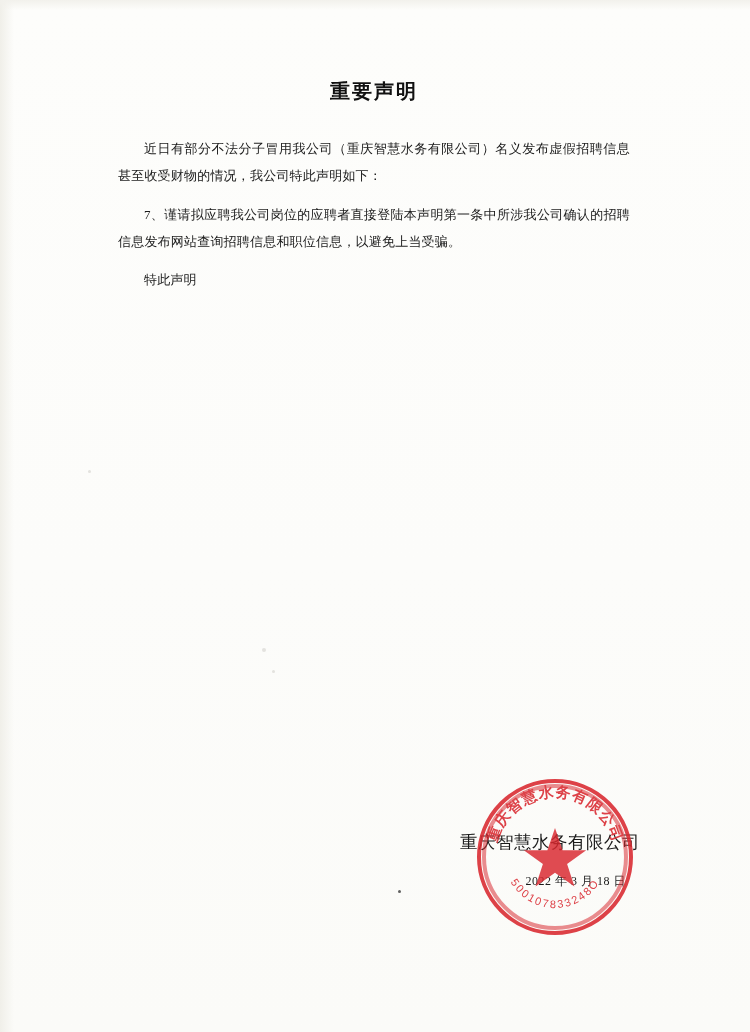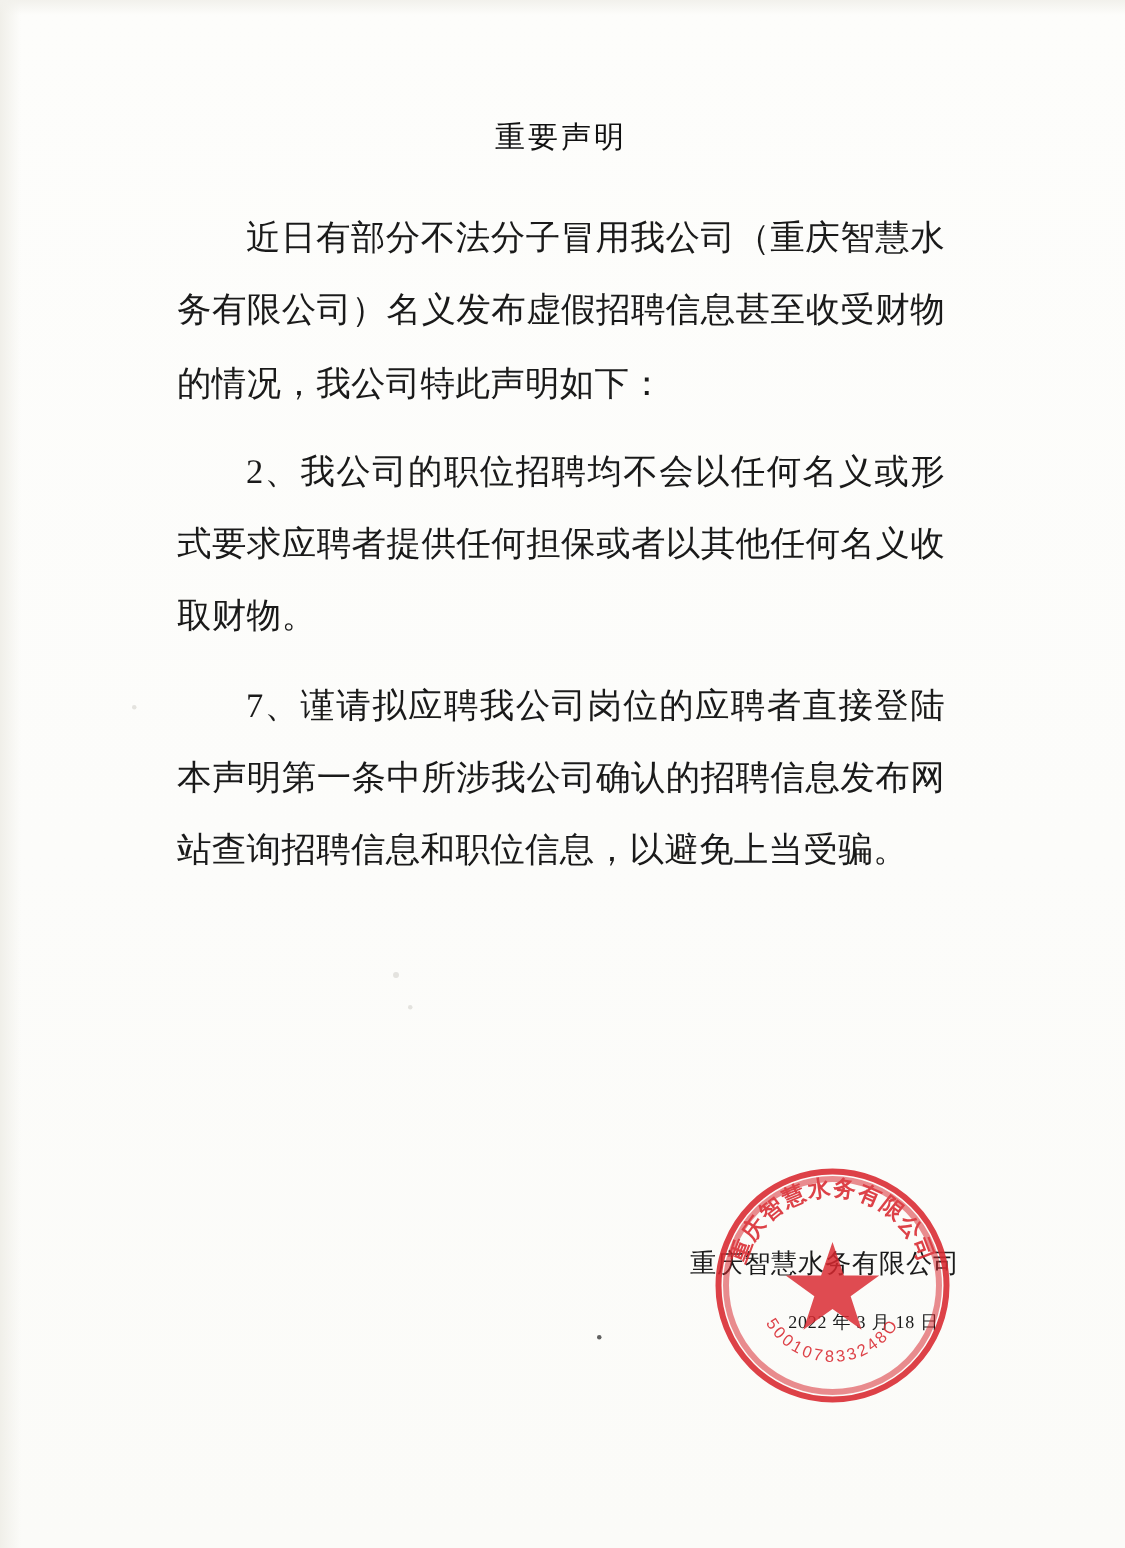--- a/index.html
+++ b/index.html
@@ -33,27 +33,27 @@
   }
   .content {
     position: absolute;
     left: 118px;
     top: 78px;
     width: 512px;
   }
   .doc-title {
     text-align: center;
     font-size: 20px;
-    font-weight: normal;
+    font-weight: bold;
     letter-spacing: 2px;
     margin: 0 0 30px 0;
     color: #111;
   }
   .para {
-    font-size: 23px;
+    font-size: 13px;
     line-height: 2.1;
     text-align: justify;
     text-justify: inter-ideograph;
     margin: 0 0 11px 0;
     text-indent: 2em;
     color: #1a1a1a;
     letter-spacing: 0.2px;
   }
   .para.last {
     margin-bottom: 0;
@@ -138,22 +138,22 @@
   <div class="paper-edge-top"></div>
 
   <div class="speck" style="left:262px; top:648px; width:4px; height:4px;"></div>
   <div class="speck" style="left:272px; top:670px; width:3px; height:3px;"></div>
   <div class="speck" style="left:88px; top:470px; width:3px; height:3px;"></div>
 
   <div class="content">
     <h1 class="doc-title">重要声明</h1>
 
     <p class="para">近日有部分不法分子冒用我公司（重庆智慧水务有限公司）名义发布虚假招聘信息甚至收受财物的情况，我公司特此声明如下：</p>
-    <p class="para">2、我公司的职位招聘均不会以任何名义或形式要求应聘者提供任何担保或者以其他任何名义收取财物。</p>
     <p class="para">7、谨请拟应聘我公司岗位的应聘者直接登陆本声明第一条中所涉我公司确认的招聘信息发布网站查询招聘信息和职位信息，以避免上当受骗。</p>
+    <p class="para last">特此声明</p>
   </div>
 
   <div class="sign-block">
     <div class="sign-company">重庆智慧水务有限公司</div>
     <div class="sign-date">2022 年 3 月 18 日</div>
   </div>
 
   <div class="stray-dot"></div>
 
   <div class="seal">

